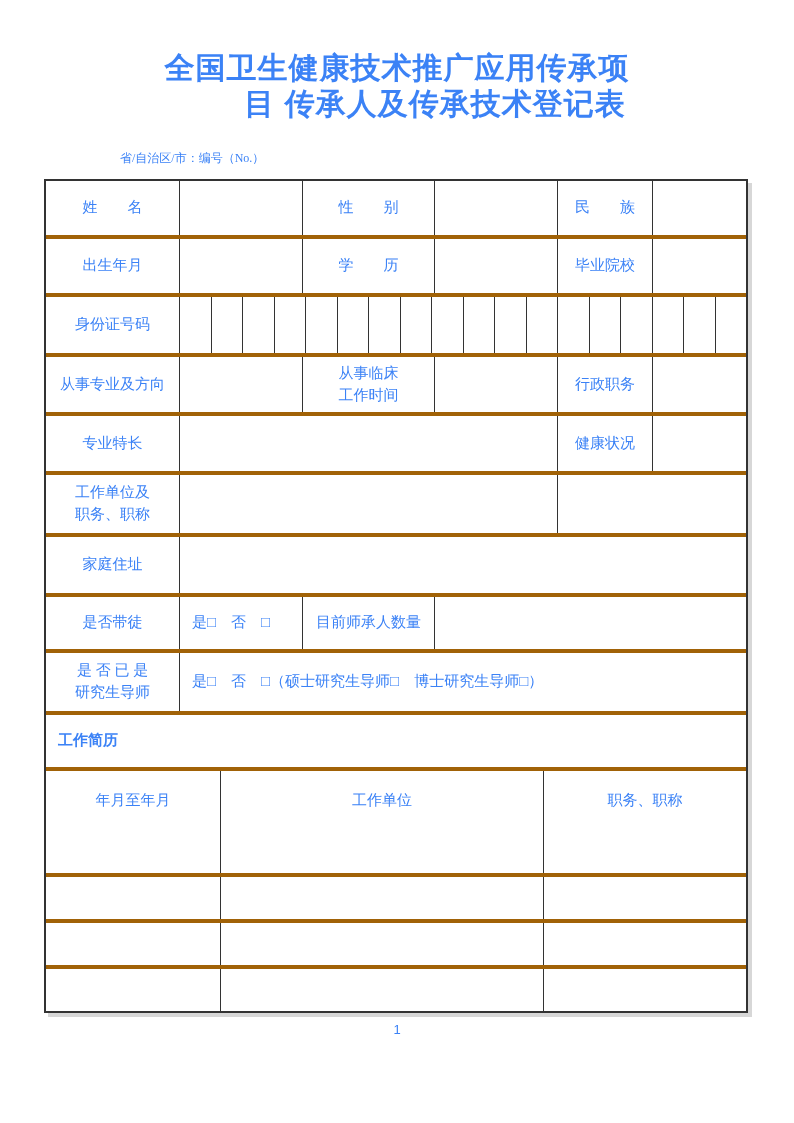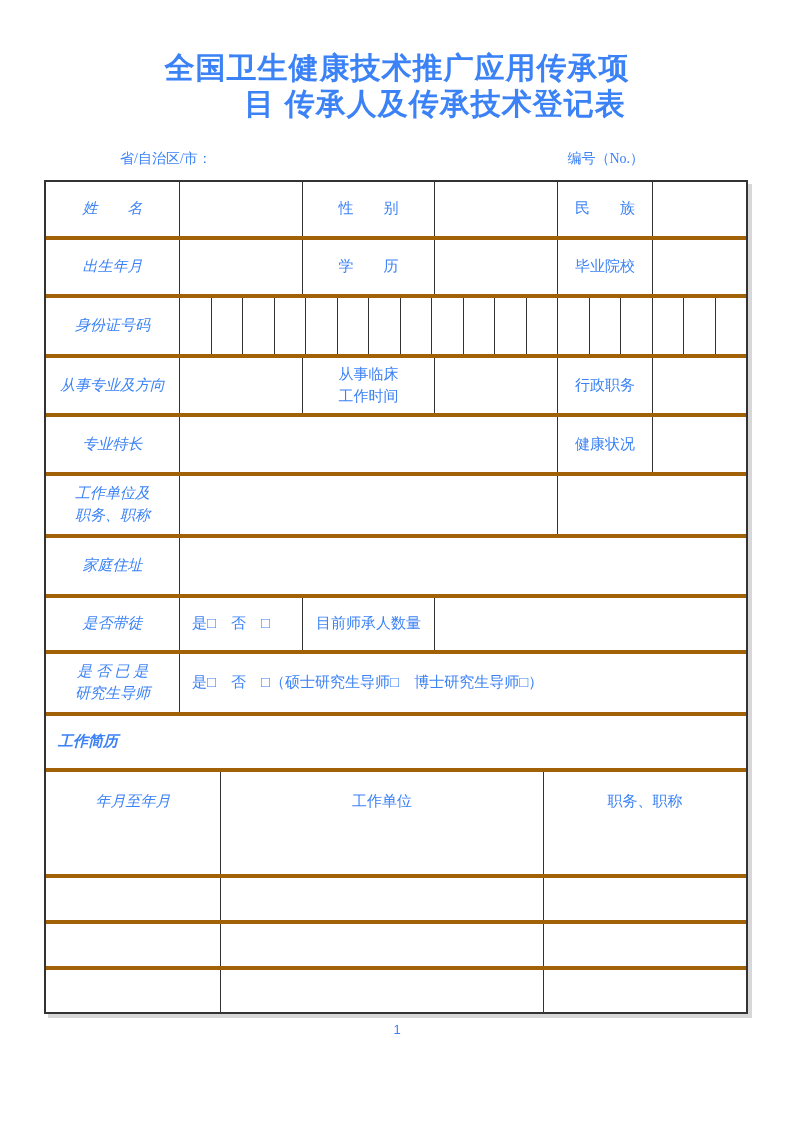--- a/index.html
+++ b/index.html
@@ -22,22 +22,22 @@
   }
   .title span { display: block; }
   .title .t2 { position: relative; left: 38px; }
   .meta {
     width: 700px;
     margin: 28px 0 12px 44px;
     padding-left: 76px;
     padding-right: 100px;
     box-sizing: border-box;
     display: flex;
-    justify-content: space-between;
-    font-size: 14px;
+    justify-content: flex-start;
+    font-size: 12px;
   }
   .form-table {
     width: 700px;
     margin-left: 44px;
     border: 2px solid #333;
     box-shadow: 4px 4px 0 rgba(140,140,140,0.35);
     background: #fff;
   }
   .row { display: flex; border-top: 4px solid #a16207; }
   .row:first-child { border-top: none; }
@@ -46,21 +46,21 @@
     border-left: 1px solid #333;
     display: flex;
     flex-direction: column;
     align-items: center;
     justify-content: center;
     text-align: center;
     font-size: 15px;
     line-height: 1.45;
     flex: 0 0 auto;
   }
-  .cell:first-child { border-left: none; font-style: italic; }
+  .cell:first-child { border-left: none; }
   .cell.left { align-items: flex-start; text-align: left; padding-left: 12px; }
   .cell.bold { font-weight: 700; }
   
   .w133{width:133px}.w123{width:123px}.w132{width:132px}.w95{width:95px}.w94{width:94px}
   .w378{width:378px}.w567{width:567px}.w312{width:312px}
   .w174{width:174px}.w323{width:323px}.w203{width:203px}.w700{width:700px}
   
   .h54{height:54px}.h56{height:56px}.h55{height:55px}.h58{height:58px}
   .h52{height:52px}.h60{height:60px}.h42{height:42px}
   

